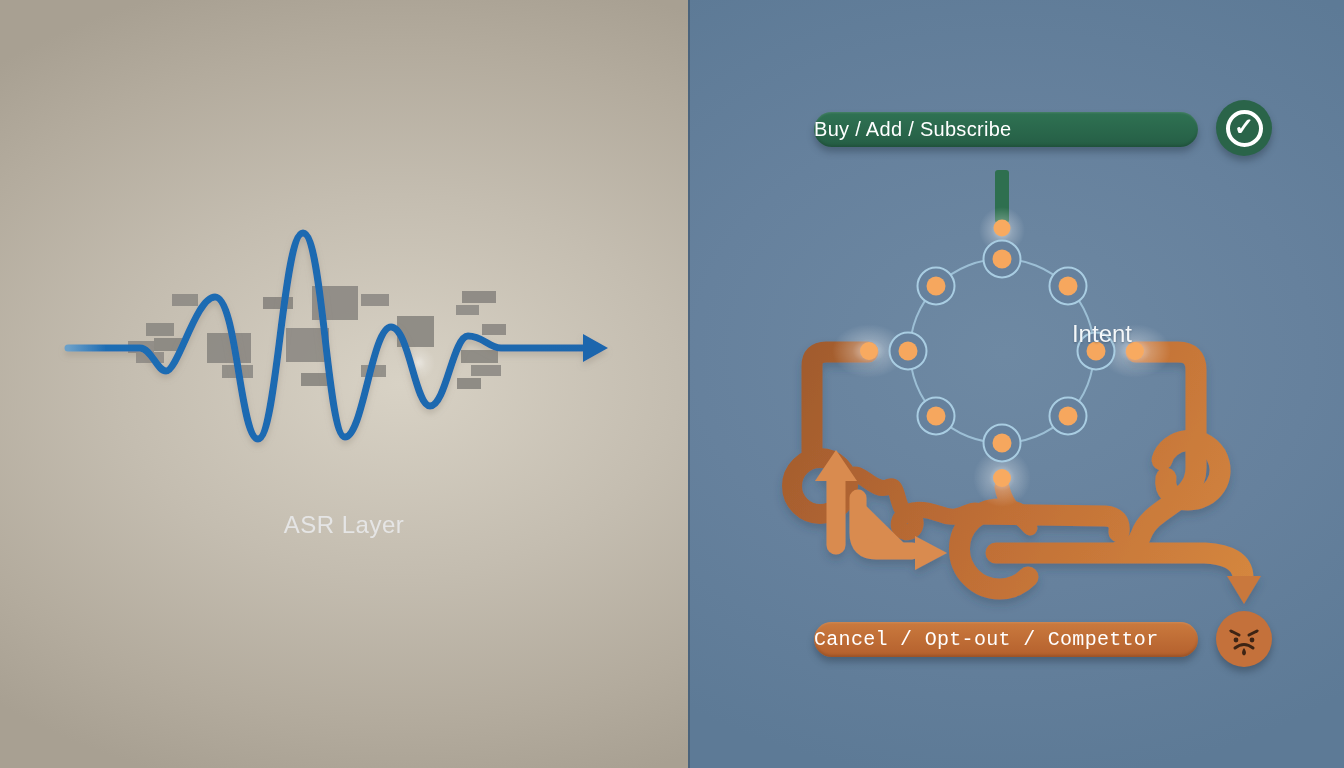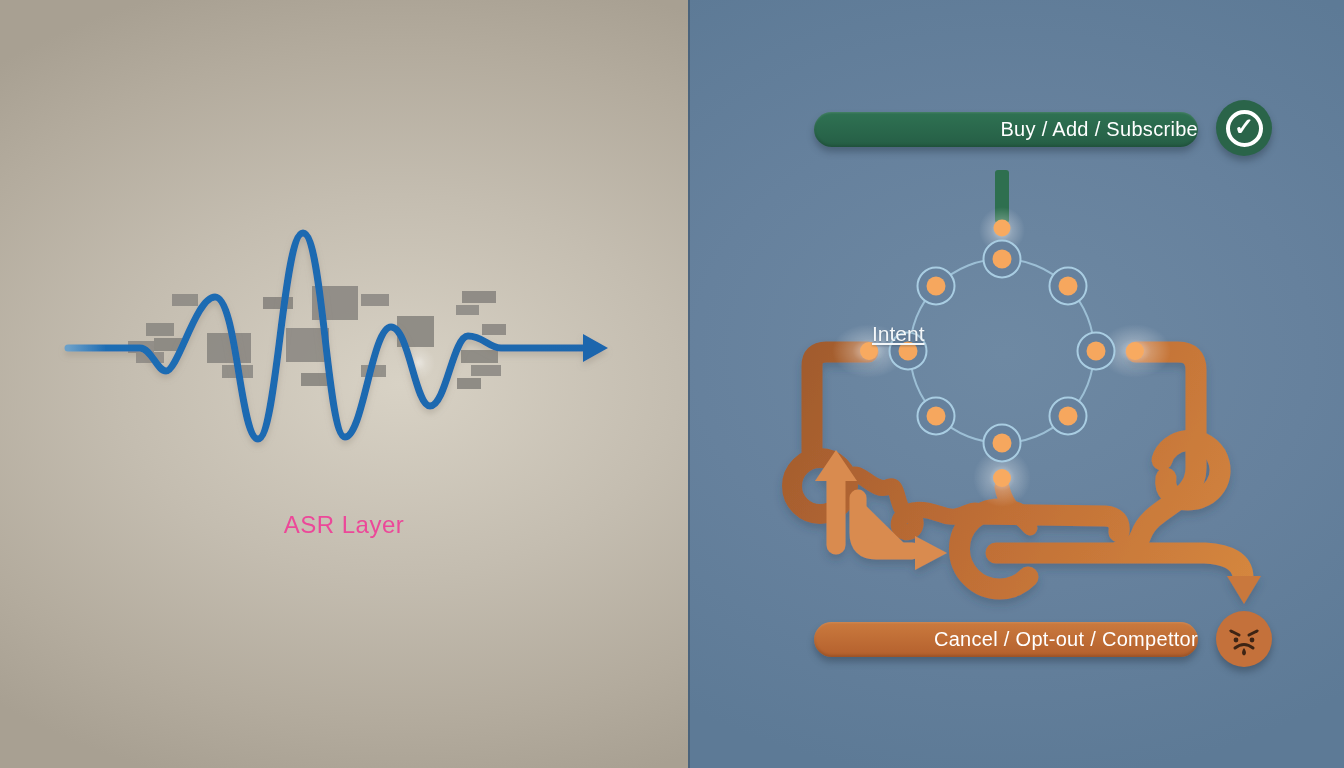--- a/index.html
+++ b/index.html
@@ -7,30 +7,30 @@
          font-family:"Liberation Sans", sans-serif;}
   .panel{position:absolute;top:0;height:768px;}
   .panel-left{left:0;width:688px;
     background:radial-gradient(ellipse 620px 420px at 58% 50%, #d8d2c5 0%, #c4bdb0 45%, #b3ab9d 80%, #a8a092 100%);}
   .panel-right{left:688px;width:656px;
     background:radial-gradient(ellipse 560px 430px at 48% 46%, #6e89a3 0%, #66819d 55%, #5d7a96 100%);
     border-left:2px solid rgba(52,72,92,.45);box-sizing:border-box;}
   svg.art{position:absolute;left:0;top:0;width:1344px;height:768px;}
 
   .caption-left{position:absolute;left:0;top:511px;width:688px;text-align:center;
-    color:#ec4899;font-size:24px;font-weight:500;letter-spacing:.5px;}
-  .hub-label{position:absolute;left:872px;top:320px;width:260px;text-align:left;
-    color:#f4f7f9;font-size:21px;line-height:28px;font-weight:400;
-    text-shadow:0 1px 2px rgba(30,45,60,.35);text-decoration:underline;}
+    color:#e5e5e5;font-size:24px;font-weight:500;letter-spacing:.5px;}
+  .hub-label{position:absolute;left:872px;top:320px;width:260px;text-align:right;
+    color:#f4f7f9;font-size:24px;line-height:28px;font-weight:400;
+    text-shadow:0 1px 2px rgba(30,45,60,.35);}
   .pill{position:absolute;left:814px;width:384px;height:35px;border-radius:18px;
-    display:flex;align-items:center;justify-content:flex-end;
+    display:flex;align-items:center;justify-content:flex-start;
     color:#fff;font-size:20px;font-weight:500;letter-spacing:.3px;
     box-shadow:0 5px 7px rgba(35,50,66,.38), inset 0 -2px 3px rgba(0,0,0,.15), inset 0 1px 2px rgba(255,255,255,.12);}
   .pill-success{top:112px;background:linear-gradient(180deg,#2f7253 0%,#27604761 140%),#2a664b;background:linear-gradient(180deg,#2f7253,#255e45);}
-  .pill-failure{top:622px;background:linear-gradient(180deg,#ca7a3e,#b4602d);}
+  .pill-failure{top:622px;background:linear-gradient(180deg,#ca7a3e,#b4602d);font-family:Liberation Mono, monospace;}
   .badge{position:absolute;width:56px;height:56px;border-radius:50%;
     display:flex;align-items:center;justify-content:center;
     box-shadow:0 5px 7px rgba(35,50,66,.4);}
   .badge-check{left:1216px;top:100px;background:#2a6449;}
   .badge-check .ring{width:37px;height:37px;border-radius:50%;border:4px solid #fff;
     display:flex;align-items:center;justify-content:center;box-sizing:border-box;}
   .badge-check .glyph{color:#fff;font-size:24px;font-weight:700;line-height:1;margin-top:-2px;}
   .badge-angry{left:1216px;top:611px;background:#c4713b;}
 </style>
 </head>

